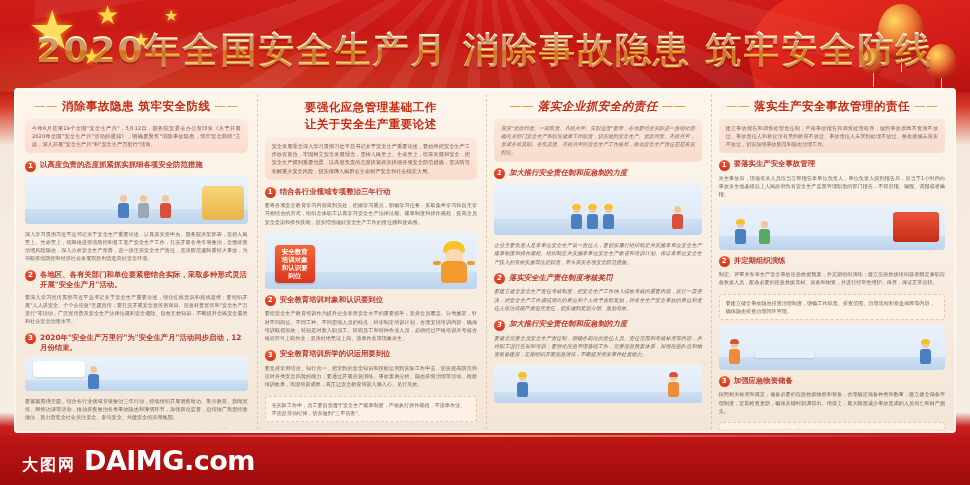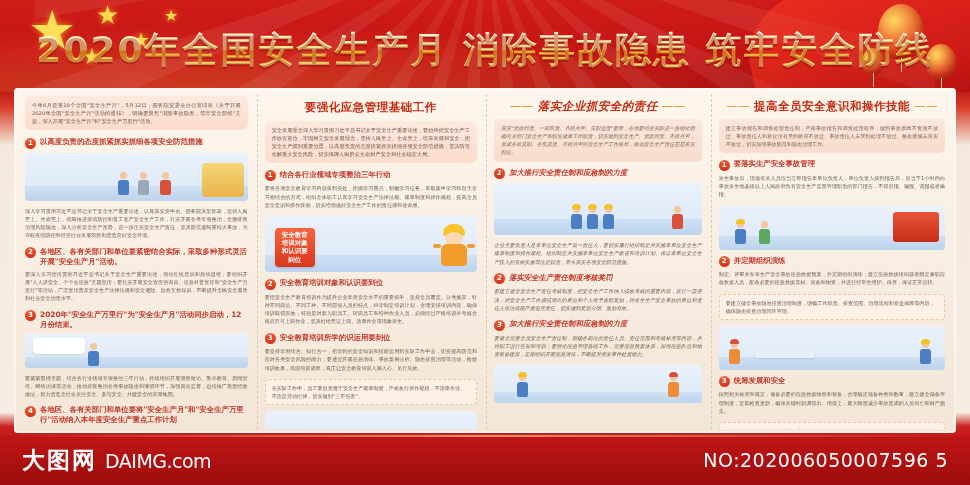--- a/index.html
+++ b/index.html
@@ -277,28 +277,28 @@
     height: 50px;
     background: linear-gradient(180deg,#c01616,#9d0c0c);
     display: flex;
     align-items: center;
     justify-content: space-between;
     padding: 0 22px;
   }
   .brand { display: flex; align-items: baseline; gap: 8px; }
   .brand-cn {
     color: #fff;
-    font-size: 23px;
+    font-size: 16px;
     font-weight: bold;
     letter-spacing: 2px;
   }
   .brand-en {
     color: #fff;
-    font-size: 19px;
-    font-weight: normal;
+    font-size: 27px;
+    font-weight: bold;
     letter-spacing: -0.5px;
   }
   .footer-no {
     color: #fff;
     font-size: 19px;
     letter-spacing: .5px;
   }
   .divider-line {
     position: absolute; left: 0; right: 0; top: 0; height: 2px;
     background: linear-gradient(90deg, rgba(255,255,255,0), rgba(255,230,160,.6), rgba(255,255,255,0));
@@ -329,20 +329,23 @@
         <div class="tail"></div>
       </div>
 
     <div class="banner-title-shadow">2020年全国安全生产月 消除事故隐患 筑牢安全防线</div>
     <div class="banner-title">2020年全国安全生产月 消除事故隐患 筑牢安全防线</div>
   </div>
 
   <div class="content">
 
     <div class="col col1">
+      <div class="col-head">
+        <span class="deco">——</span><span>消除事故隐患 筑牢安全防线</span><span class="deco">——</span>
+      </div>
       <div class="lead">今年6月是第19个全国"安全生产月"，5月12日，国务院安委会办公室印发《关于开展2020年全国"安全生产月"活动的通知》，明确要聚焦"消除事故隐患，筑牢安全防线"主题，深入开展"安全生产月"和"安全生产万里行"活动。</div>
 
       <div class="item">
         <div class="item-title">
           <span class="num">1</span>
           <span>以高度负责的态度抓紧抓实抓细各项安全防范措施</span>
         </div>
         <div class="illus">
           <div class="ground"></div>
           <div class="person" style="left:92px;">
@@ -391,20 +394,21 @@
           <span class="num">4</span>
           <span>各地区、各有关部门和单位要将"安全生产月"和"安全生产万里行"活动纳入本年度安全生产重点工作计划</span>
         </div>
 
       </div>
     </div>
 
     <div class="col col2">
       <div class="col-head two-line">
         <div>要强化应急管理基础工作</div>
+        <div>让关于安全生产重要论述</div>
       </div>
       <div class="lead">安全发展理念深入学习贯彻习近平总书记关于安全生产重要论述，要始终把安全生产工作放在首位，牢固树立安全发展理念，坚持人民至上、生命至上，统筹发展和安全，把安全生产摆到重要位置，以高度负责的态度抓紧抓实抓细各项安全防范措施，坚决防范化解重大安全风险，切实保障人民群众生命财产安全和社会稳定大局。</div>
 
       <div class="item">
         <div class="item-title">
           <span class="num">1</span>
           <span>结合各行业领域专项整治三年行动</span>
         </div>
         <div class="body-text">要将各项安全教育学习内容落到实处，把握学习重点，明确学习任务，采取集中学习和自主学习相结合的方式，组织全体职工认真学习安全生产法律法规、规章制度和操作规程，提高全员安全意识和操作技能，切实增强做好安全生产工作的责任感和使命感。</div>
       </div>
@@ -511,21 +515,21 @@
         <div class="person" style="right:22px;">
           <div class="helmet red"></div>
           <div class="head"></div>
           <div class="torso orange"></div>
         </div>
       </div>
     </div>
 
     <div class="col col4">
       <div class="col-head">
-        <span class="deco">——</span><span>提高全员安全意识和操作技能</span><span class="deco">——</span>
+        <span class="deco">——</span><span>落实生产安全事故管理的责任</span><span class="deco">——</span>
       </div>
       <div class="quote-box">建立事故报告和调查处理责任制，严格事故报告和调查处理程序，做到事故原因不查清不放过、事故责任人和群众没有受到教育不放过、事故责任人未受到处理不放过、整改措施未落实不放过，切实加强事故防范和隐患治理工作。</div>
 
       <div class="item">
         <div class="item-title">
           <span class="num">1</span>
           <span>要落实生产安全事故管理</span>
         </div>
         <div class="body-text">发生事故后，现场有关人员应当立即报告本单位负责人，单位负责人接到报告后，应当于1小时内向事故发生地县级以上人民政府负有安全生产监督管理职责的部门报告，不得迟报、漏报、谎报或者瞒报。</div>
       </div>
@@ -565,32 +569,31 @@
         <div class="person" style="right:14px;">
           <div class="helmet yellow"></div>
           <div class="head"></div>
           <div class="torso blue"></div>
         </div>
       </div>
 
       <div class="item">
         <div class="item-title">
           <span class="num">3</span>
-          <span>统筹发展和安全</span>
+          <span>加强应急物资储备</span>
         </div>
         <div class="body-text">按照相关标准和规定，储备必要的应急救援物资和装备，合理确定储备种类和数量，建立健全储备管理制度，定期检查更新，确保关键时刻调得出、用得上，最大限度减少事故造成的人员伤亡和财产损失。</div>
       </div>
 
       <div class="tip-box">要加强对从业人员的安全培训教育，提高员工的安全意识和自我防护能力，切实保障从业人员的生命安全和身体健康。</div>
     </div>
 
   </div>
 
   <div class="footer">
     <div class="divider-line"></div>
     <div class="brand">
       <span class="brand-cn">大图网</span>
       <span class="brand-en">DAIMG.com</span>
     </div>
-    <div class="footer-no">NO:202006050007596 5</div>
   </div>
 
 </div>
 
 </body></html>

